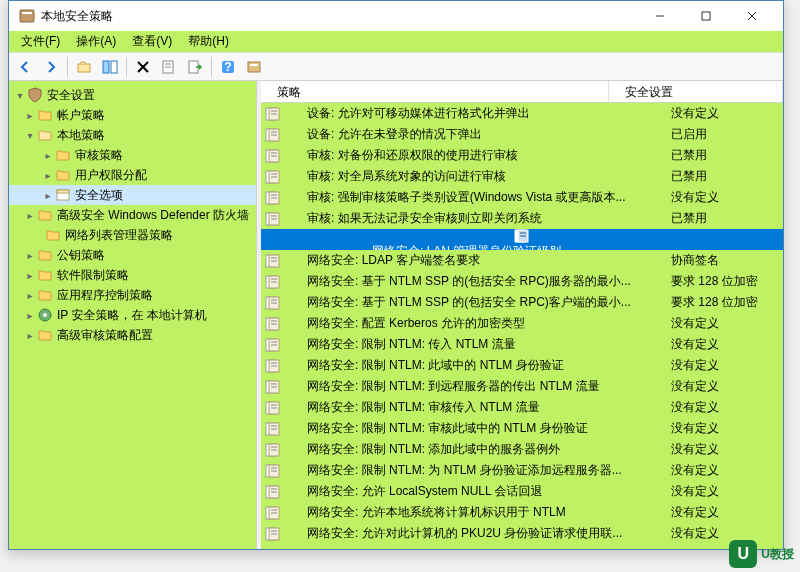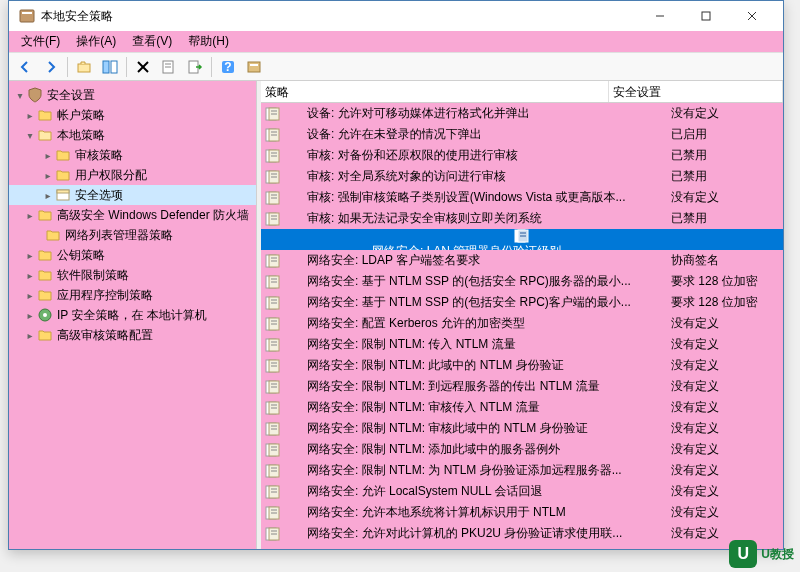--- a/index.html
+++ b/index.html
@@ -1,33 +1,33 @@
 <!DOCTYPE html>
 <html><head>
 <meta charset="utf-8">
 <style>
 * { margin: 0; padding: 0; box-sizing: border-box; font-family: "Microsoft YaHei", "Segoe UI", sans-serif; font-size: 12px; }
 body { background: #f0f0f0; width: 800px; height: 572px; overflow: hidden; position: relative; }
-.window { position: absolute; left: 8px; top: 0; width: 776px; height: 550px; background: #f9a8d4; border: 1px solid #4a7db1; box-shadow: 0 4px 12px rgba(0,0,0,.2); display: flex; flex-direction: column; }
+.window { position: absolute; left: 8px; top: 0; width: 776px; height: 550px; background: #bef264; border: 1px solid #4a7db1; box-shadow: 0 4px 12px rgba(0,0,0,.2); display: flex; flex-direction: column; }
 .titlebar { height: 30px; display: flex; align-items: center; padding: 0 8px 0 10px; background: #fff; }
 .titlebar .icon { width: 16px; height: 16px; margin-right: 6px; }
 .titlebar .title { flex: 1; }
 .winbtns { display: flex; }
 .winbtn { width: 46px; height: 30px; display: flex; align-items: center; justify-content: center; color: #333; }
 .menubar { height: 22px; display: flex; align-items: center; padding: 0 4px; border-bottom: 1px solid #e0e0e0; }
 .menuitem { padding: 2px 8px; cursor: default; }
 .toolbar { height: 28px; display: flex; align-items: center; padding: 0 4px; border-bottom: 1px solid #d0d0d0; gap: 2px; background: #f8f8f8; }
 .tbtn { width: 24px; height: 24px; display: flex; align-items: center; justify-content: center; border: 1px solid transparent; }
 .tsep { width: 1px; height: 20px; background: #ccc; margin: 0 2px; }
 .content { flex: 1; display: flex; overflow: hidden; }
 .treepane { width: 248px; border-right: 1px solid #d0d0d0; overflow: auto; padding: 4px 0; }
 .splitter { width: 4px; background: #f0f0f0; cursor: col-resize; }
 .listpane { flex: 1; display: flex; flex-direction: column; overflow: hidden; }
 .listheader { height: 22px; display: flex; border-bottom: 1px solid #d0d0d0; background: #fff; }
-.colh { padding: 3px 4px; border-right: 1px solid #e0e0e0; }
+.colh { padding: 3px 16px; border-right: 1px solid #e0e0e0; }
 .colh.policy { flex: 0 0 348px; }
 .colh.setting { flex: 1; }
 .listbody { flex: 1; overflow-y: scroll; }
 .row { height: 21px; display: flex; align-items: center; padding-left: 4px; white-space: nowrap; }
 .row.selected { background: #0078d7; color: #fff; flex-direction: column; }
 .row .ricon { width: 16px; height: 14px; margin-right: 4px; flex-shrink: 0; }
 .row .rpolicy { width: 326px; overflow: hidden; text-overflow: ellipsis; margin-left: 22px; }
 .row .rsetting { flex: 1; padding-left: 6px; overflow: hidden; text-overflow: ellipsis; margin-left: 32px; }
 .tree-row { height: 20px; display: flex; align-items: center; padding-left: 4px; }
 .tree-row.selected { background: #cce8ff; }

